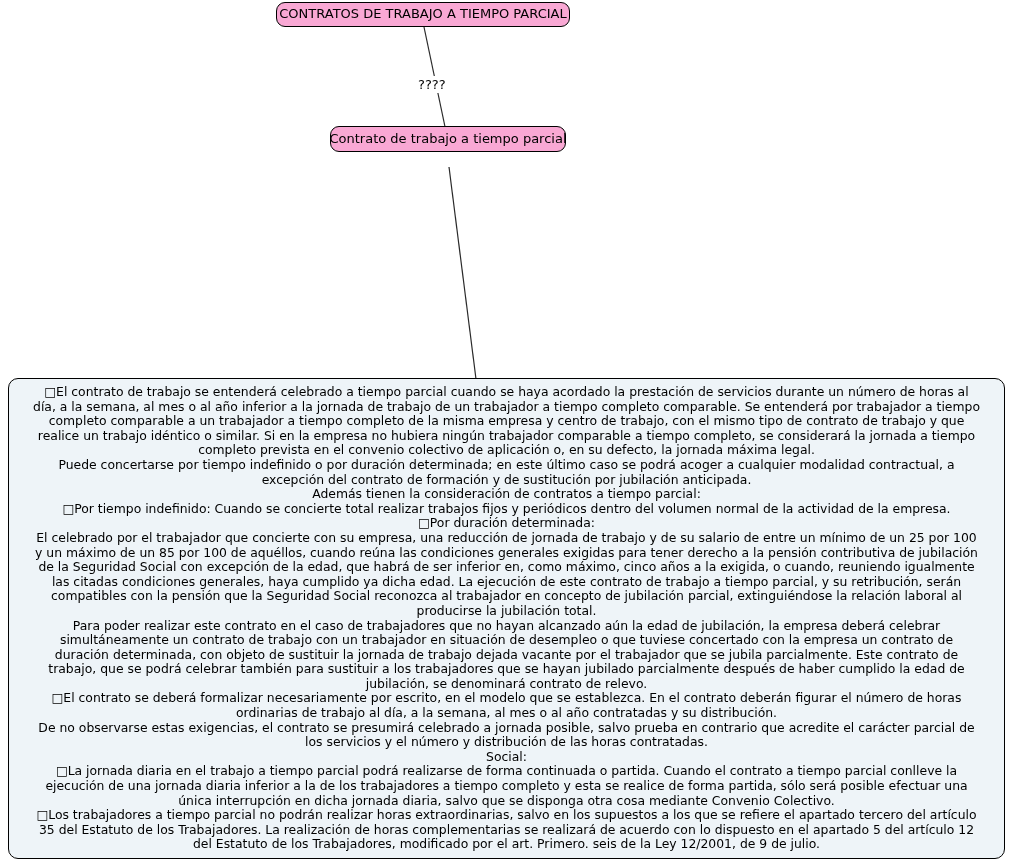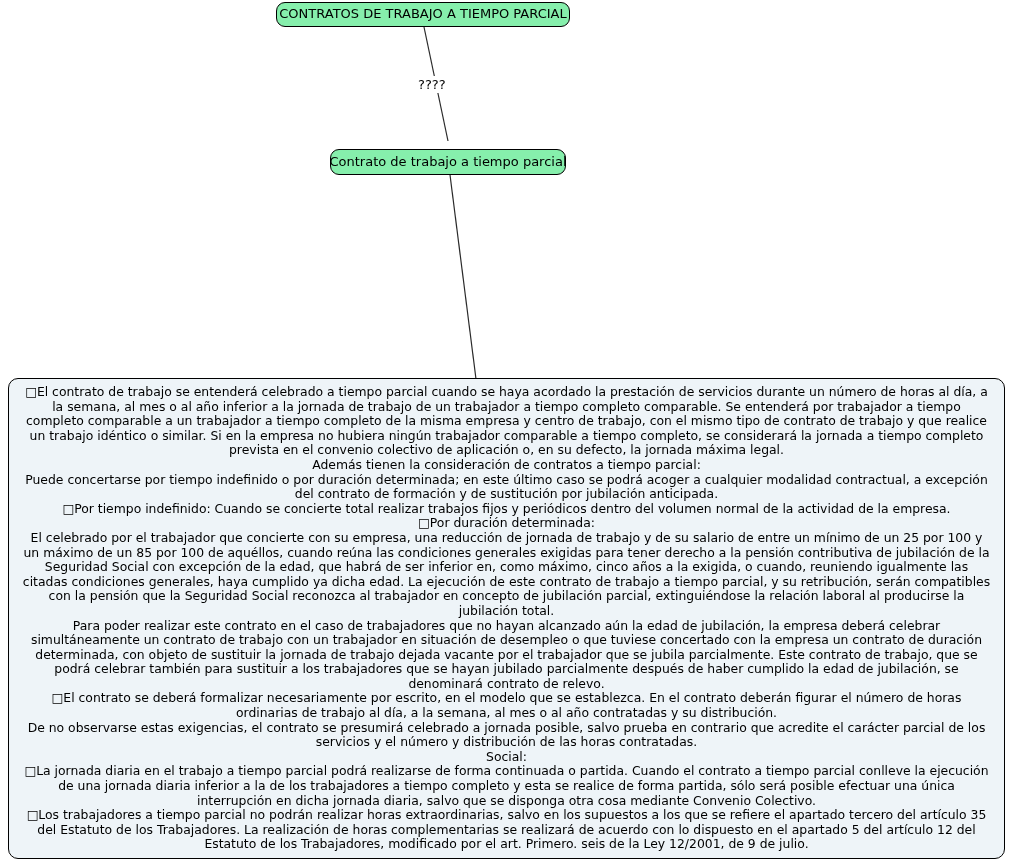--- a/index.html
+++ b/index.html
@@ -22,38 +22,38 @@
     top: 0;
     width: 1013px;
     height: 861px;
     pointer-events: none;
   }
   .node {
     position: absolute;
     box-sizing: border-box;
     border: 1px solid #000000;
     border-radius: 9px;
-    background: #86efac;
+    background: #f9a8d4;
     display: flex;
     align-items: center;
     justify-content: center;
     font-size: 13px;
     line-height: 1.1;
     white-space: nowrap;
     color: #000000;
   }
   #root-node {
     left: 276px;
     top: 2px;
     width: 294px;
     height: 25px;
   }
   #child-node {
     left: 330px;
-    top: 149px;
+    top: 126px;
     width: 236px;
     height: 26px;
   }
   #link-label {
     position: absolute;
     left: 415px;
     top: 76px;
     background: #ffffff;
     padding: 1px 3px;
     font-size: 13px;
@@ -65,21 +65,21 @@
     top: 378px;
     width: 997px;
     height: 481px;
     box-sizing: border-box;
     border: 1px solid #000000;
     border-radius: 10px;
     background: #eef4f8;
     display: flex;
     flex-direction: column;
     justify-content: center;
-    padding: 2px 13px;
+    padding: 2px 24px;
     overflow: hidden;
   }
   #detail-node .text {
     font-size: 12.4px;
     line-height: 14.6px;
     text-align: center;
     color: #000000;
   }
 </style>
 </head>
@@ -98,22 +98,22 @@
 
   <div id="link-label">????</div>
 
   <div class="node" id="child-node">
     <span>Contrato de trabajo a tiempo parcial</span>
   </div>
 
   <div id="detail-node">
     <div class="text">
         <div>□El contrato de trabajo se entenderá celebrado a tiempo parcial cuando se haya acordado la prestación de servicios durante un número de horas al día, a la semana, al mes o al año inferior a la jornada de trabajo de un trabajador a tiempo completo comparable. Se entenderá por trabajador a tiempo completo comparable a un trabajador a tiempo completo de la misma empresa y centro de trabajo, con el mismo tipo de contrato de trabajo y que realice un trabajo idéntico o similar. Si en la empresa no hubiera ningún trabajador comparable a tiempo completo, se considerará la jornada a tiempo completo prevista en el convenio colectivo de aplicación o, en su defecto, la jornada máxima legal.</div>
+        <div>Puede concertarse por tiempo indefinido o por duración determinada; en este último caso se podrá acoger a cualquier modalidad contractual, a excepción del contrato de formación y de sustitución por jubilación anticipada.</div>
         <div>Además tienen la consideración de contratos a tiempo parcial:</div>
-        <div>Puede concertarse por tiempo indefinido o por duración determinada; en este último caso se podrá acoger a cualquier modalidad contractual, a excepción del contrato de formación y de sustitución por jubilación anticipada.</div>
         <div>□Por tiempo indefinido: Cuando se concierte total realizar trabajos fijos y periódicos dentro del volumen normal de la actividad de la empresa.</div>
         <div>□Por duración determinada:</div>
         <div>El celebrado por el trabajador que concierte con su empresa, una reducción de jornada de trabajo y de su salario de entre un mínimo de un 25 por 100 y un máximo de un 85 por 100 de aquéllos, cuando reúna las condiciones generales exigidas para tener derecho a la pensión contributiva de jubilación de la Seguridad Social con excepción de la edad, que habrá de ser inferior en, como máximo, cinco años a la exigida, o cuando, reuniendo igualmente las citadas condiciones generales, haya cumplido ya dicha edad. La ejecución de este contrato de trabajo a tiempo parcial, y su retribución, serán compatibles con la pensión que la Seguridad Social reconozca al trabajador en concepto de jubilación parcial, extinguiéndose la relación laboral al producirse la jubilación total.</div>
         <div>Para poder realizar este contrato en el caso de trabajadores que no hayan alcanzado aún la edad de jubilación, la empresa deberá celebrar simultáneamente un contrato de trabajo con un trabajador en situación de desempleo o que tuviese concertado con la empresa un contrato de duración determinada, con objeto de sustituir la jornada de trabajo dejada vacante por el trabajador que se jubila parcialmente. Este contrato de trabajo, que se podrá celebrar también para sustituir a los trabajadores que se hayan jubilado parcialmente después de haber cumplido la edad de jubilación, se denominará contrato de relevo.</div>
         <div>□El contrato se deberá formalizar necesariamente por escrito, en el modelo que se establezca. En el contrato deberán figurar el número de horas ordinarias de trabajo al día, a la semana, al mes o al año contratadas y su distribución.</div>
         <div>De no observarse estas exigencias, el contrato se presumirá celebrado a jornada posible, salvo prueba en contrario que acredite el carácter parcial de los servicios y el número y distribución de las horas contratadas.</div>
         <div>Social:</div>
         <div>□La jornada diaria en el trabajo a tiempo parcial podrá realizarse de forma continuada o partida. Cuando el contrato a tiempo parcial conlleve la ejecución de una jornada diaria inferior a la de los trabajadores a tiempo completo y esta se realice de forma partida, sólo será posible efectuar una única interrupción en dicha jornada diaria, salvo que se disponga otra cosa mediante Convenio Colectivo.</div>
         <div>□Los trabajadores a tiempo parcial no podrán realizar horas extraordinarias, salvo en los supuestos a los que se refiere el apartado tercero del artículo 35 del Estatuto de los Trabajadores. La realización de horas complementarias se realizará de acuerdo con lo dispuesto en el apartado 5 del artículo 12 del Estatuto de los Trabajadores, modificado por el art. Primero. seis de la Ley 12/2001, de 9 de julio.</div>
       </div>

